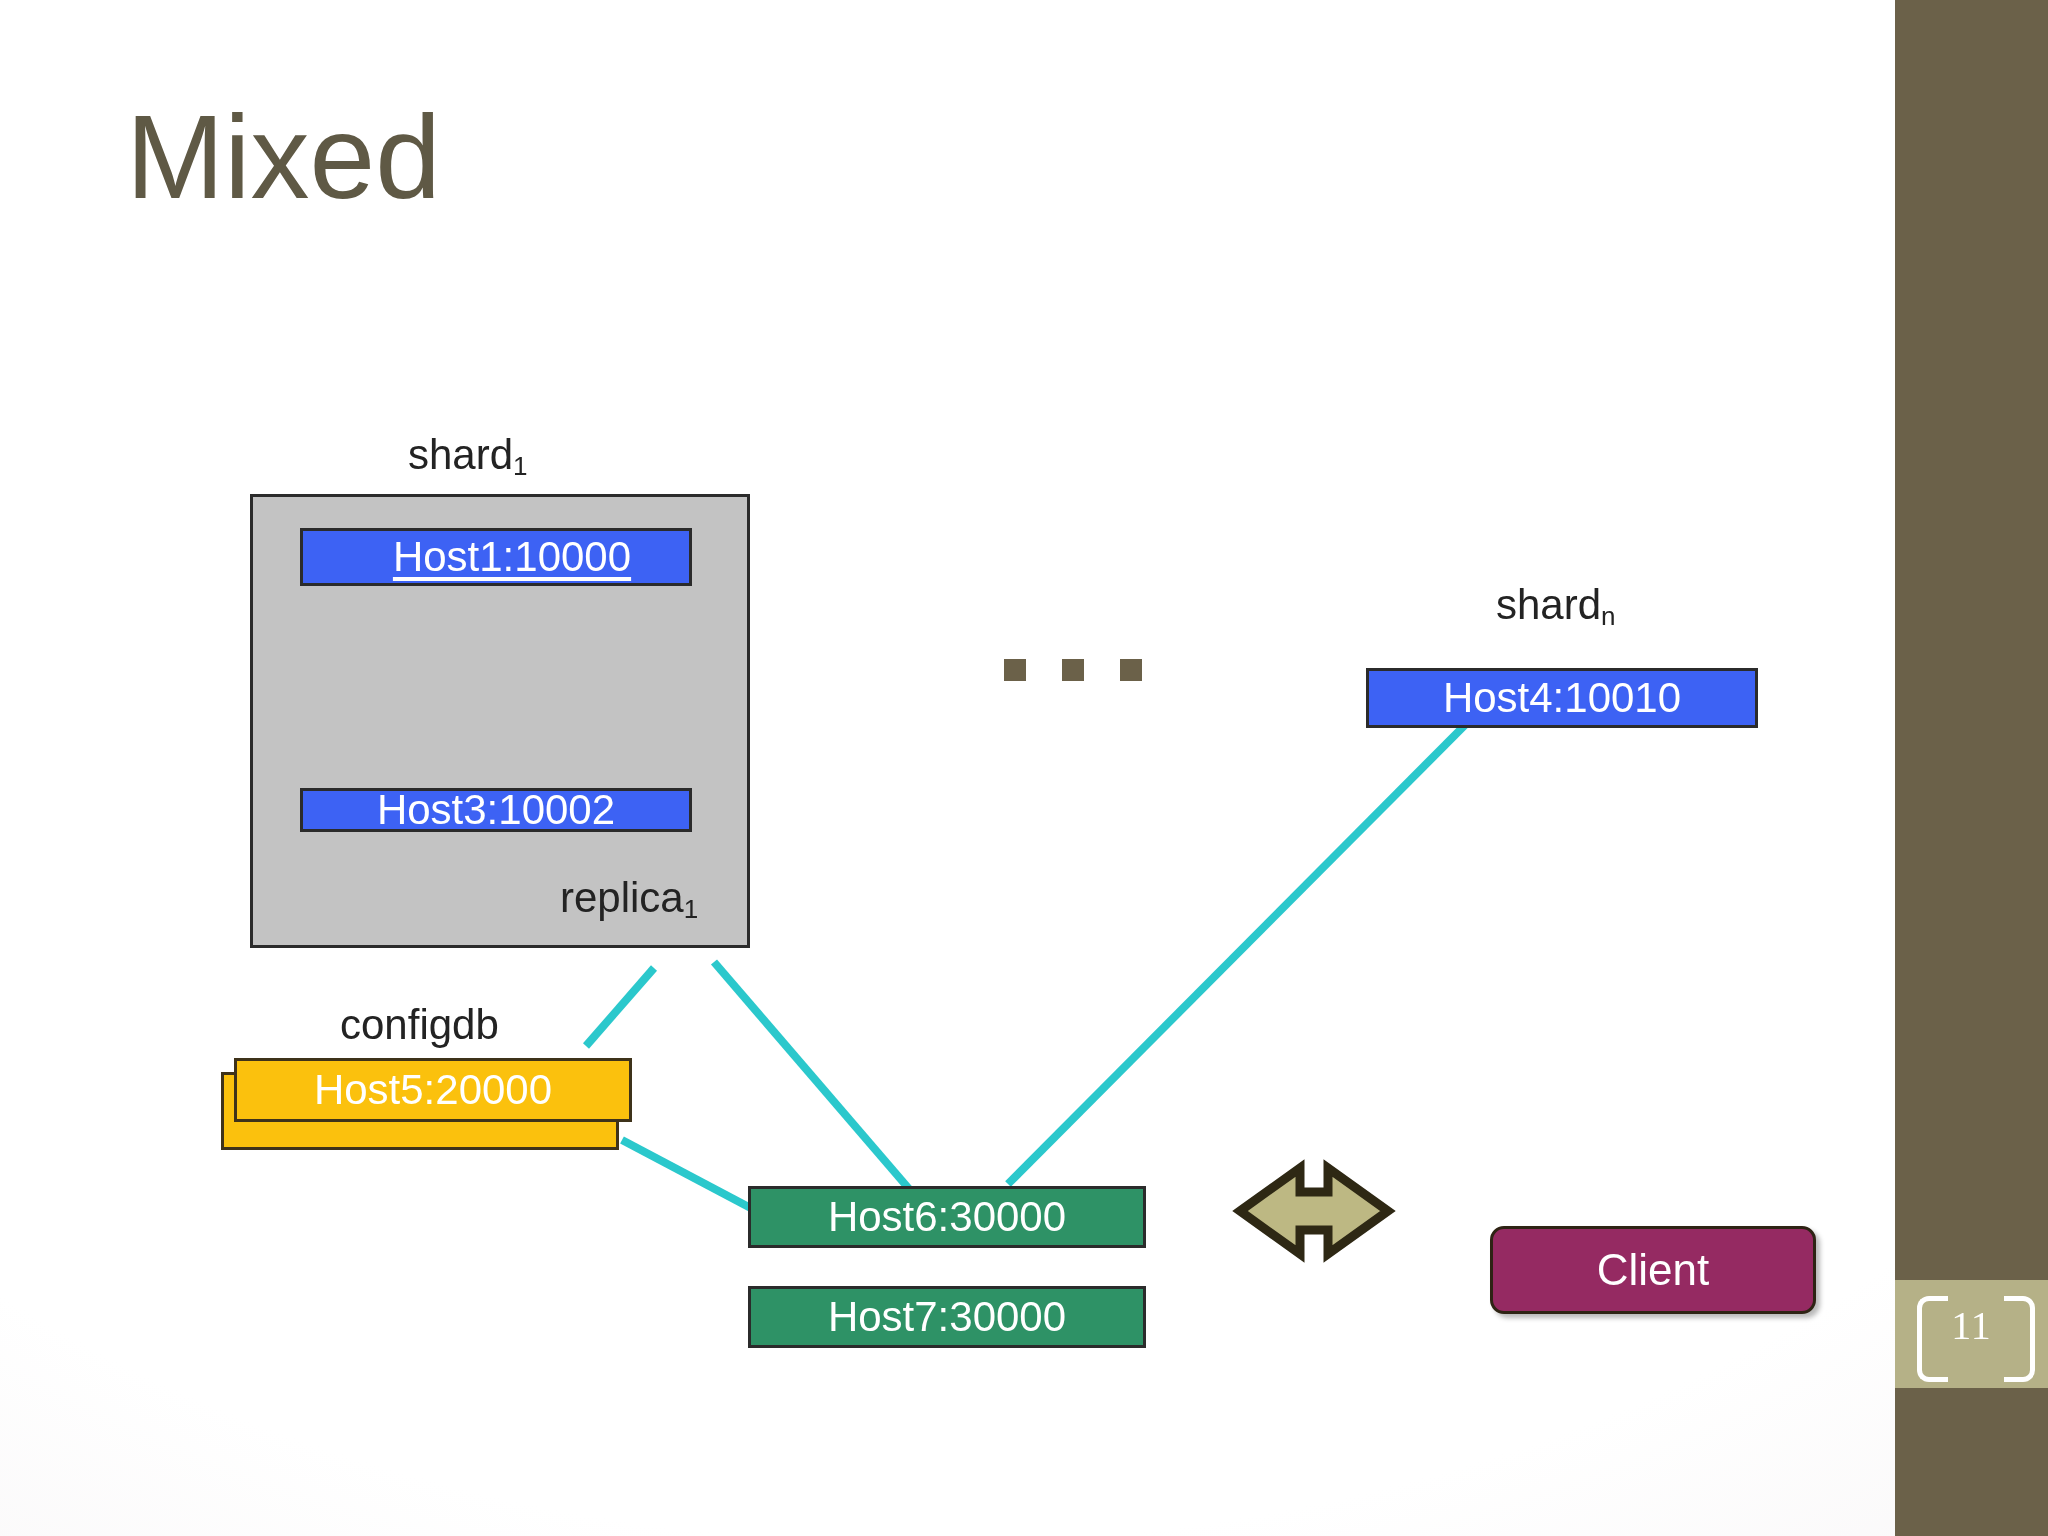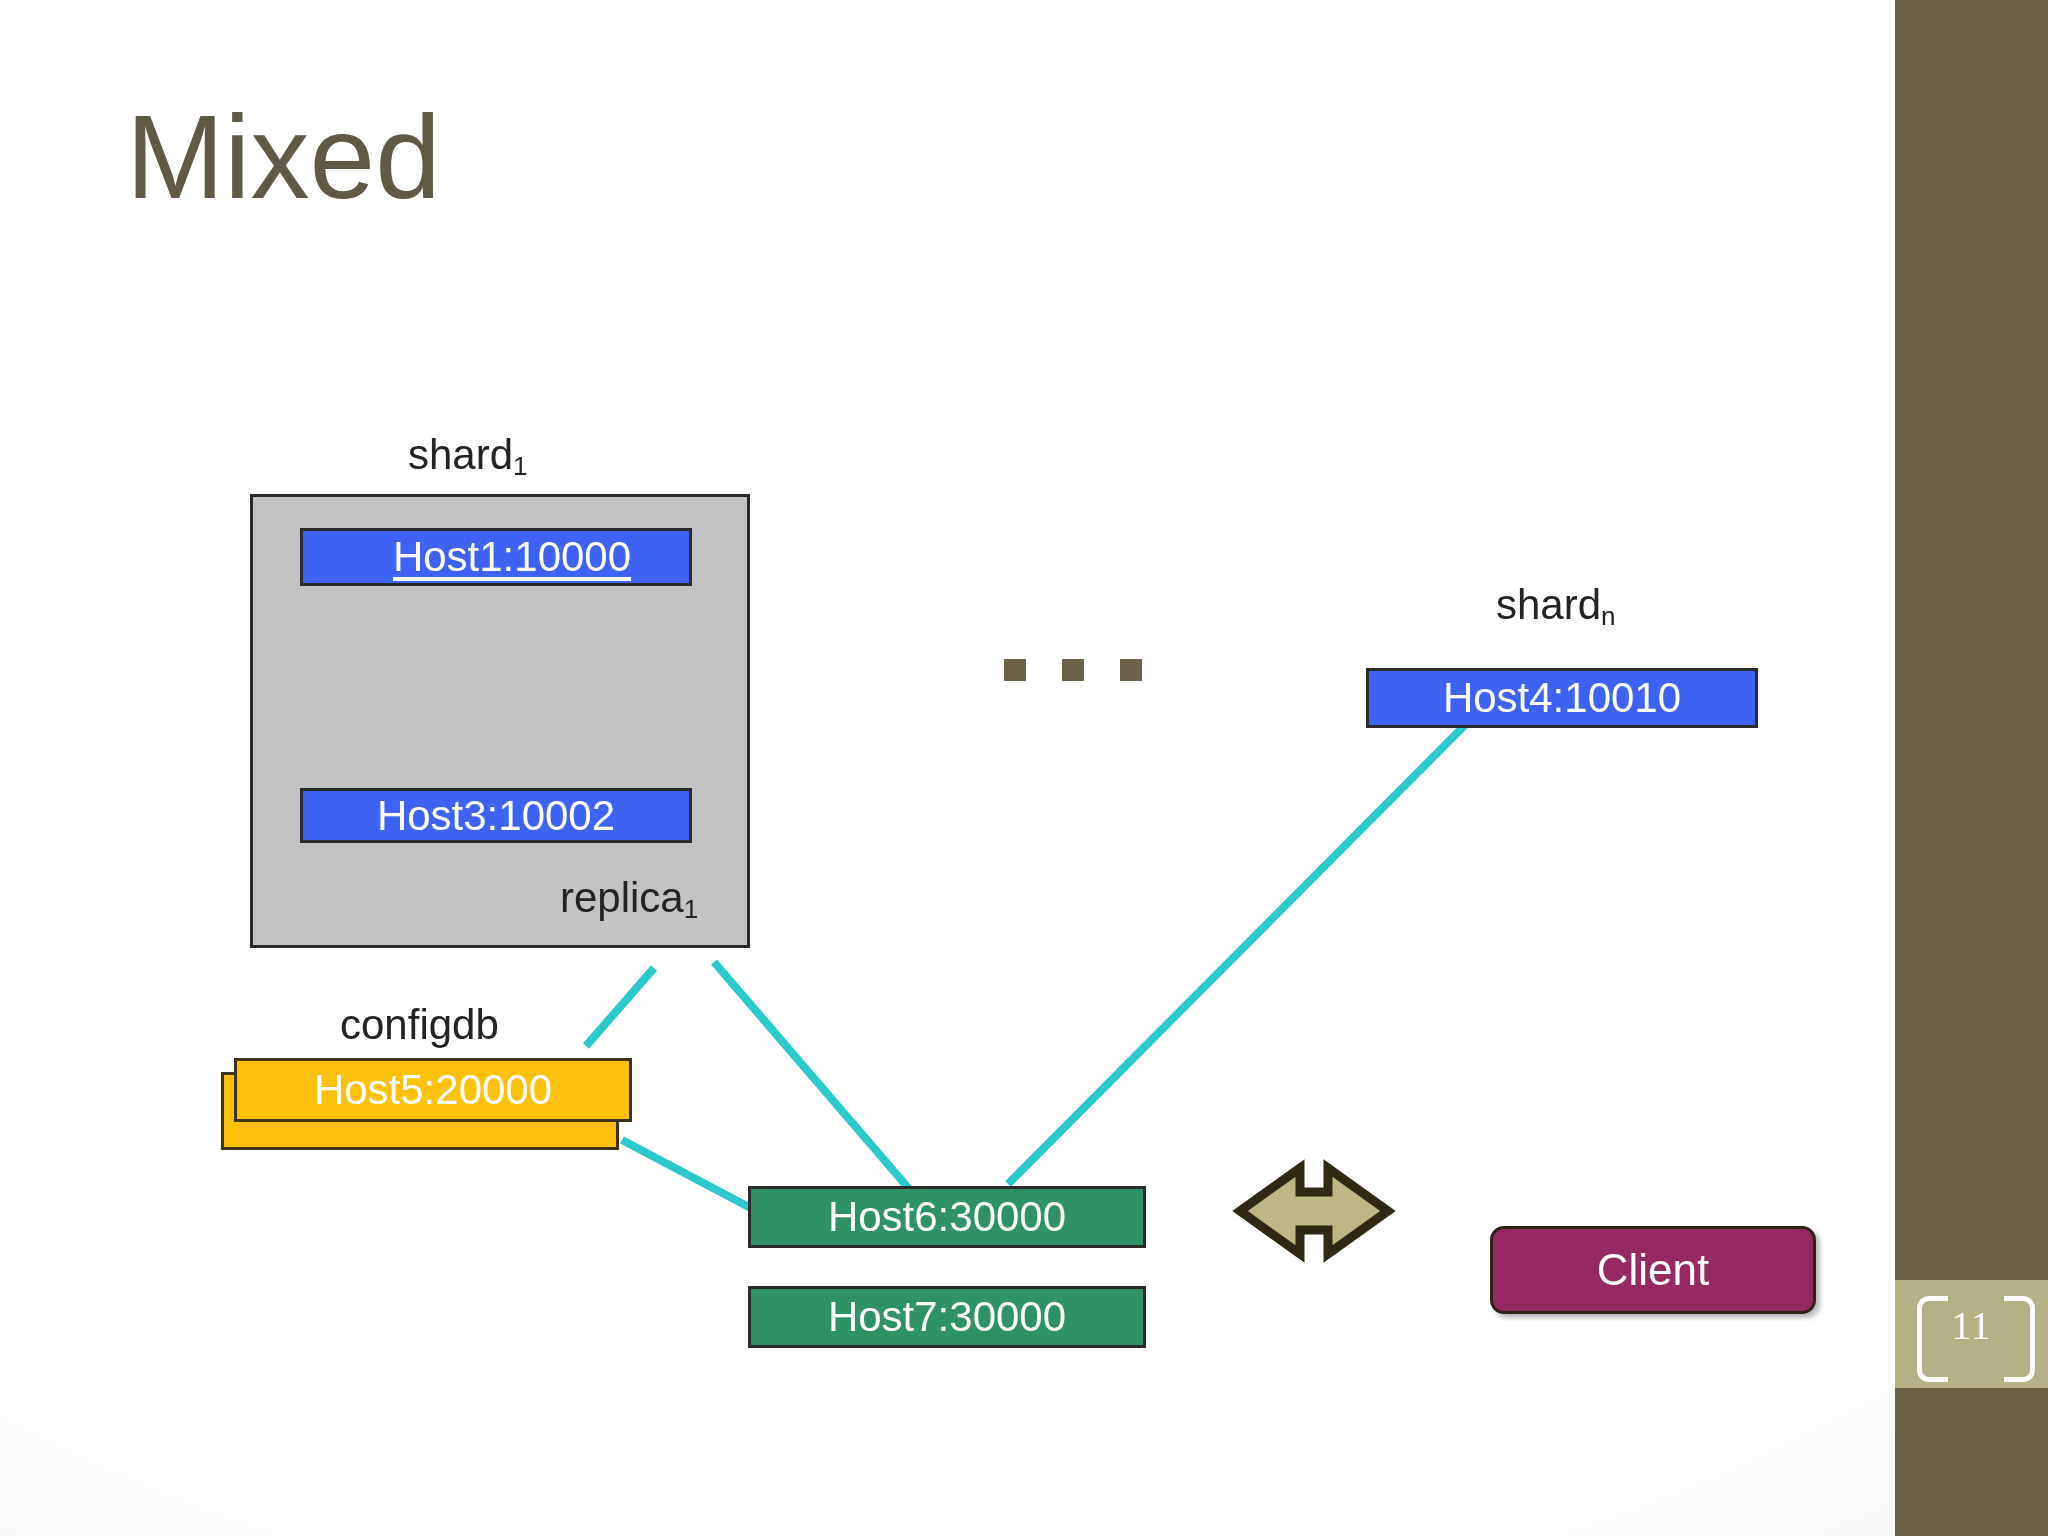--- a/index.html
+++ b/index.html
@@ -120,21 +120,21 @@
     font-size: 42px;
     display: flex;
     align-items: center;
     justify-content: center;
     line-height: 1;
     white-space: nowrap;
   }
   .host-blue.underlined { text-decoration: underline; text-underline-offset: 6px; padding-left: 32px; }
   #host1 { left: 300px; top: 528px; width: 392px; height: 58px; }
   #host2 { left: 300px; top: 658px; width: 392px; height: 58px; }
-  #host3 { left: 300px; top: 788px; width: 392px; height: 55px; }
+  #host3 { left: 300px; top: 788px; width: 392px; height: 44px; }
   #host4 { left: 1366px; top: 640px; width: 392px; height: 60px; margin-top: 28px; }
   #shardn-label { left: 1496px; top: 584px; }
 
   
   .ellipsis-sq {
     position: absolute;
     width: 22px;
     height: 22px;
     background: #6B6149;
     top: 659px;

